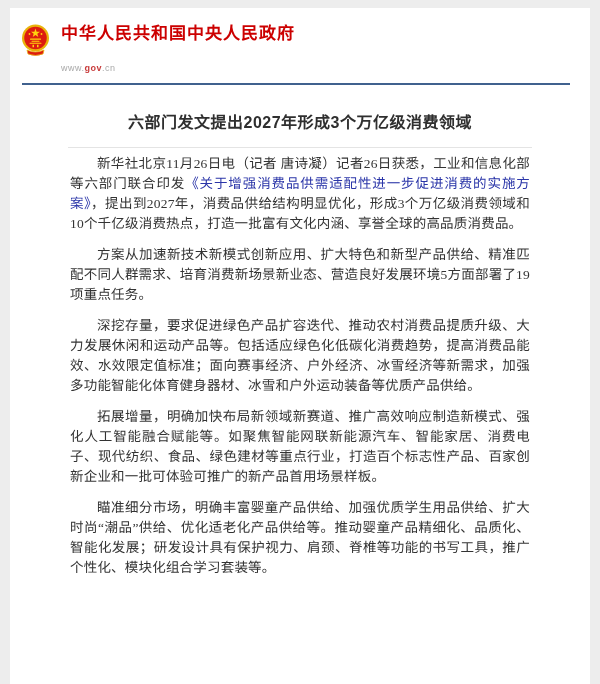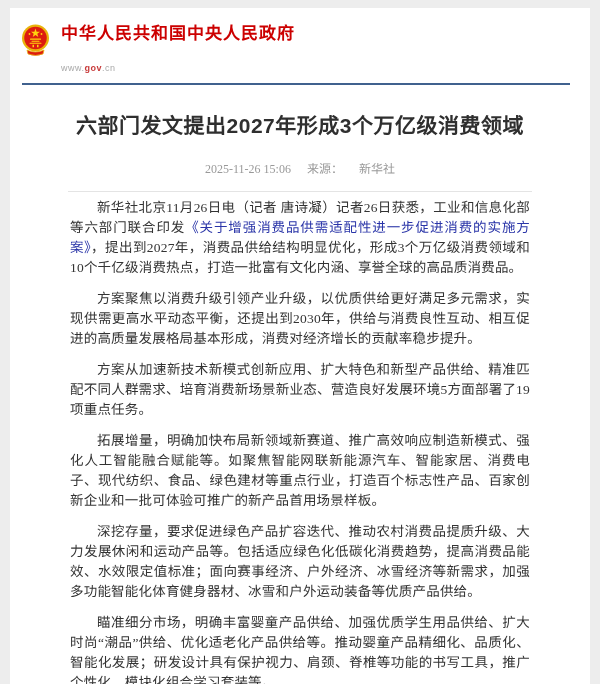--- a/index.html
+++ b/index.html
@@ -58,21 +58,21 @@
     height: 2px;
     background: #40618e;
     margin: 10px 2px 0 2px;
   }
   
   .article {
     padding: 0 60px;
   }
   .article-title {
     margin: 24px 0 0 0;
-    font-size: 21px;
+    font-size: 16px;
     font-weight: bold;
     color: #2f2f2f;
     text-align: center;
     letter-spacing: 0.5px;
     font-family: "Liberation Sans", "DejaVu Sans", sans-serif;
   }
   .article-meta {
     margin-top: 20px;
     text-align: center;
     font-size: 12px;
@@ -132,29 +132,25 @@
         <div class="site-name">中华人民共和国中央人民政府</div>
         <div class="site-url"><span>www.</span><span class="gov">gov</span><span>.cn</span></div>
       </div>
     </div>
     <div class="header-rule"></div>
   </header>
 
   <main class="article">
     <h1 class="article-title">六部门发文提出2027年形成3个万亿级消费领域</h1>
 
-    <div class="article-meta">
-      <span>2025-11-26 15:06</span><span class="sep"></span><span>来源：</span><span class="sep"></span><span>新华社</span>
-    </div>
 
     <hr class="meta-divider">
 
     <div class="article-body">
       <p><span>新华社北京11月26日电（记者 唐诗凝）记者26日获悉，工业和信息化部等六部门联合印发</span><a class="policy-link">《关于增强消费品供需适配性进一步促进消费的实施方案》</a><span>，提出到2027年，消费品供给结构明显优化，形成3个万亿级消费领域和10个千亿级消费热点，打造一批富有文化内涵、享誉全球的高品质消费品。</span></p>
-      <p>方案聚焦以消费升级引领产业升级，以优质供给更好满足多元需求，实现供需更高水平动态平衡，还提出到2030年，供给与消费良性互动、相互促进的高质量发展格局基本形成，消费对经济增长的贡献率稳步提升。</p>
       <p>方案从加速新技术新模式创新应用、扩大特色和新型产品供给、精准匹配不同人群需求、培育消费新场景新业态、营造良好发展环境5方面部署了19项重点任务。</p>
+      <p>深挖存量，要求促进绿色产品扩容迭代、推动农村消费品提质升级、大力发展休闲和运动产品等。包括适应绿色化低碳化消费趋势，提高消费品能效、水效限定值标准；面向赛事经济、户外经济、冰雪经济等新需求，加强多功能智能化体育健身器材、冰雪和户外运动装备等优质产品供给。</p>
       <p>拓展增量，明确加快布局新领域新赛道、推广高效响应制造新模式、强化人工智能融合赋能等。如聚焦智能网联新能源汽车、智能家居、消费电子、现代纺织、食品、绿色建材等重点行业，打造百个标志性产品、百家创新企业和一批可体验可推广的新产品首用场景样板。</p>
-      <p>深挖存量，要求促进绿色产品扩容迭代、推动农村消费品提质升级、大力发展休闲和运动产品等。包括适应绿色化低碳化消费趋势，提高消费品能效、水效限定值标准；面向赛事经济、户外经济、冰雪经济等新需求，加强多功能智能化体育健身器材、冰雪和户外运动装备等优质产品供给。</p>
       <p>瞄准细分市场，明确丰富婴童产品供给、加强优质学生用品供给、扩大时尚“潮品”供给、优化适老化产品供给等。推动婴童产品精细化、品质化、智能化发展；研发设计具有保护视力、肩颈、脊椎等功能的书写工具，推广个性化、模块化组合学习套装等。</p>
     </div>
   </main>
 
 </div>
 
 </body></html>

